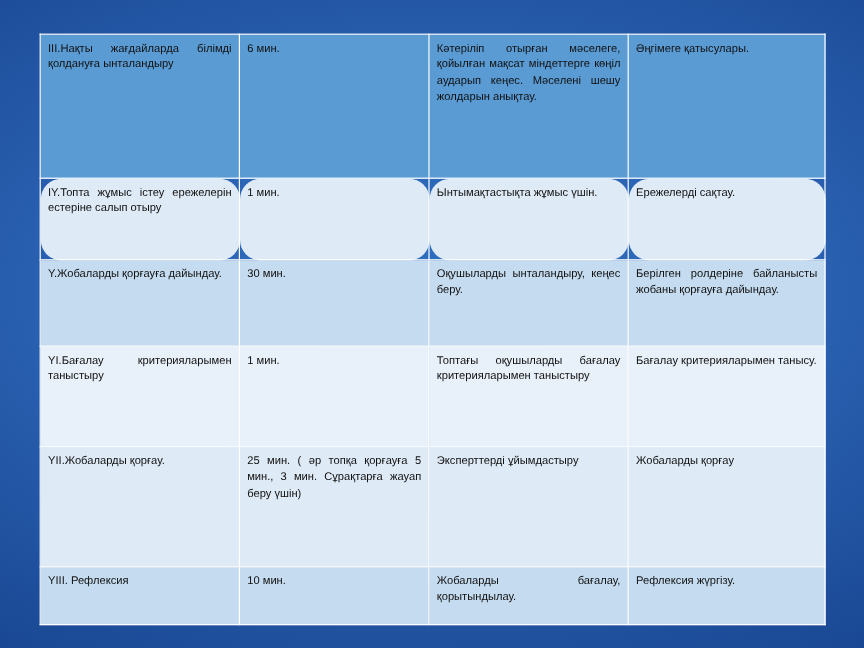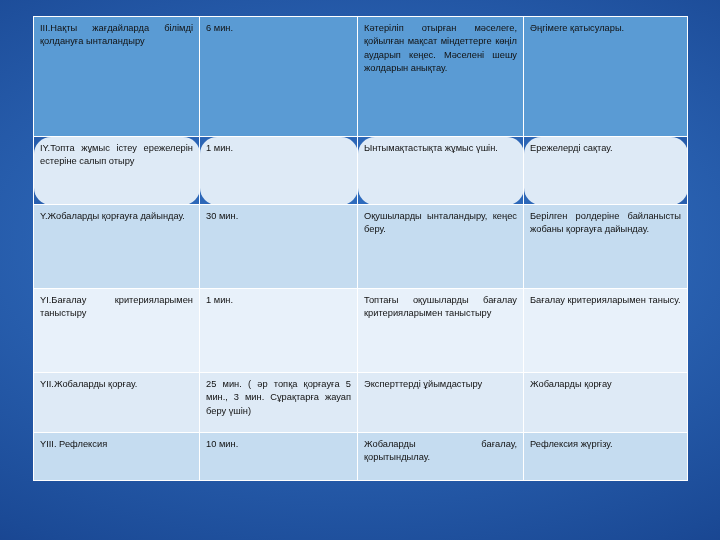--- a/index.html
+++ b/index.html
@@ -15,21 +15,21 @@
   #slide {
     position: relative;
     width: 720px;
     height: 540px;
     background:
       radial-gradient(ellipse 120% 90% at 50% 45%, #2f6ec0 0%, #2a62b2 35%, #1b4a96 70%, #10307a 100%);
   }
   #table-wrap {
     position: absolute;
     left: 33px;
-    top: 16px;
+    top: 28px;
     width: 654px;
   }
   table.agenda {
     border-collapse: collapse;
     width: 654px;
     table-layout: fixed;
   }
   table.agenda td {
     border: 1px solid #ffffff;
     vertical-align: top;
@@ -49,23 +49,23 @@
 
   
   tr.band-head td { background: #5a9bd4; }
   tr.band-a td { background: #deeaf6; }
   tr.band-b td { background: #c5dcf0; }
   tr.band-c td { background: #e8f1fa; }
 
   
   tr.r1 td { height: 120px; }
   tr.r2 td { height: 68px; border-radius: 17px; }
-  tr.r3 td { height: 84px; }
+  tr.r3 td { height: 72px; }
   tr.r4 td { height: 84px; }
-  tr.r5 td { height: 60px; }
+  tr.r5 td { height: 100px; }
   tr.r6 td { height: 48px; }
 
   .cell-text { display: block; }
 </style>
 </head>
 <body>
 
 <div id="slide">
   <div id="table-wrap">
     <table class="agenda">

